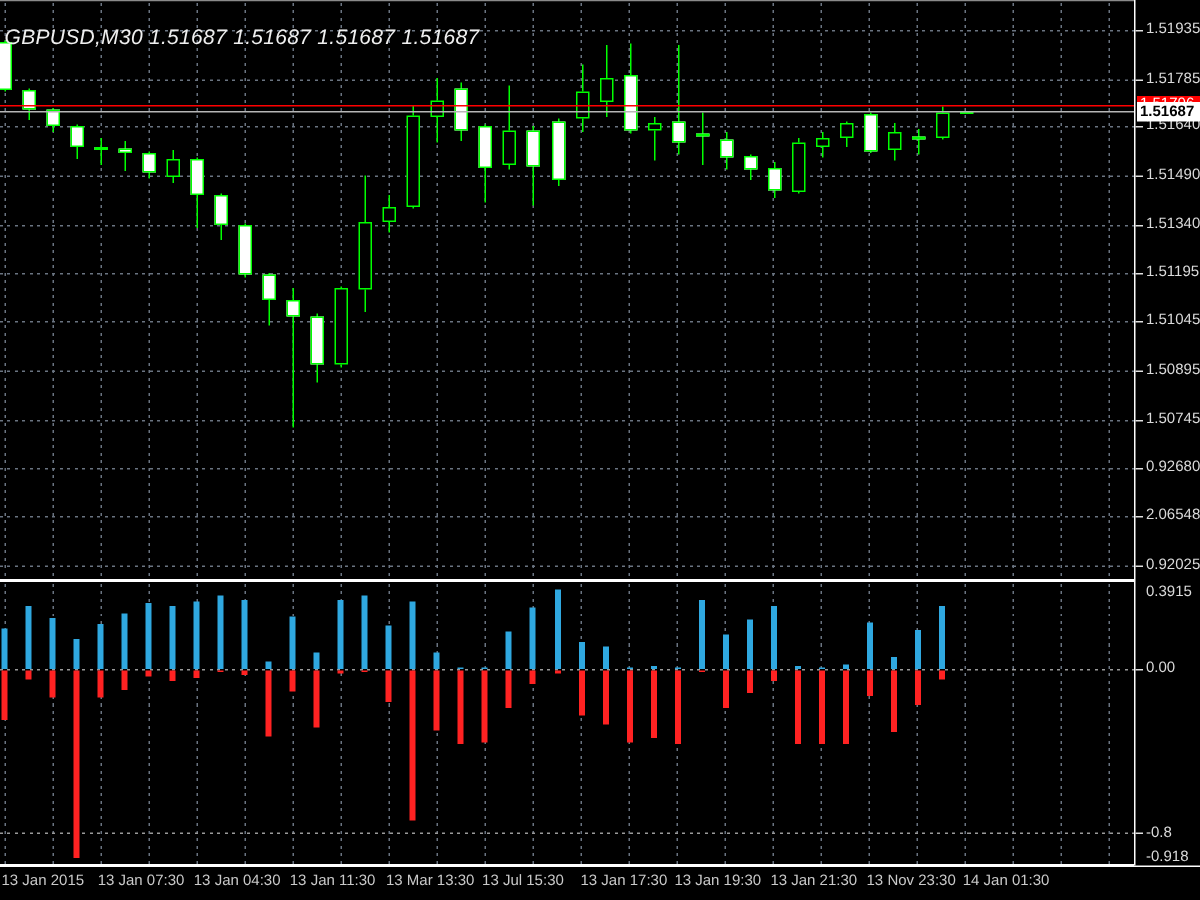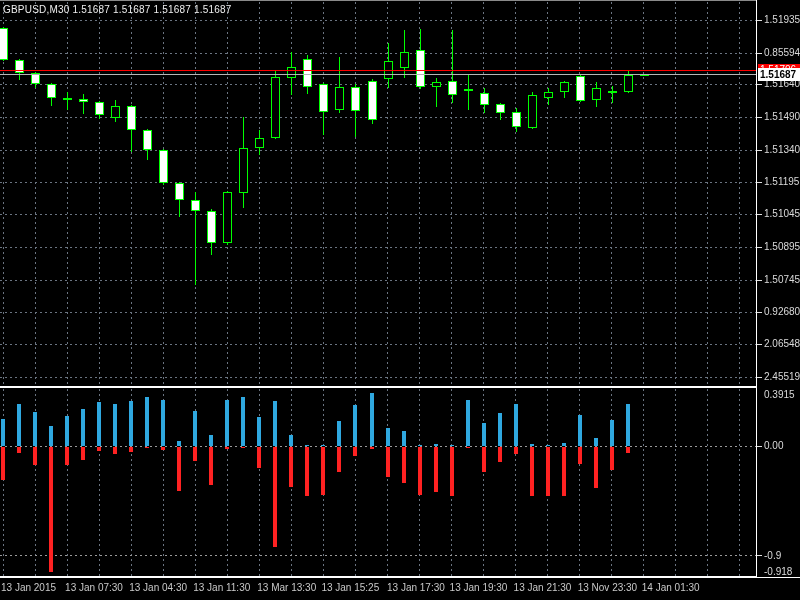--- a/index.html
+++ b/index.html
@@ -8,22 +8,22 @@
   .topline{position:absolute;left:0;top:0;width:800px;height:1px;background:#8a8a8a;}
   .panel{position:absolute;left:0;background:#000;}
   .panel-main{top:1px;width:756px;height:385px;}
   .panel-ind{top:389px;width:756px;height:187px;}
   .sep{position:absolute;left:0;width:800px;height:2px;background:#ffffff;}
   .sep-mid{top:386px;}
   .sep-bot{top:576px;}
   .axis-right{position:absolute;left:756px;top:0;width:44px;height:577px;background:#000;
               border-left:1px solid #ffffff;box-sizing:border-box;}
   .time-axis{position:absolute;left:0;top:578px;width:800px;height:22px;background:#000;}
-  .chart-title{position:absolute;left:3px;top:4px;font-size:10px;color:#efefef;
-               letter-spacing:.2px;white-space:nowrap;z-index:30;}
+  .chart-title{position:absolute;left:3px;top:16px;font-size:14px;color:#efefef;
+               letter-spacing:.2px;white-space:nowrap;z-index:30;font-style:italic;}
   .gridv{position:absolute;width:1px;
          background:repeating-linear-gradient(to bottom,#6a7481 0 2px,transparent 2px 5px);}
   .gridh{position:absolute;height:1px;
          background:repeating-linear-gradient(to right,#6a7481 0 2px,transparent 2px 5px);}
   .levelline{position:absolute;height:1px;
          background:repeating-linear-gradient(to right,#9a9a9a 0 2px,transparent 2px 5px);}
   .wick{position:absolute;width:1px;background:#00ff00;}
   .body{position:absolute;width:9px;border:1px solid #00ff00;box-sizing:border-box;}
   .hbar{position:absolute;width:4px;}
   .askline{position:absolute;left:0;width:756px;height:1px;background:#ff0000;z-index:5;}
@@ -277,56 +277,56 @@
   <div class="chart-title">GBPUSD,M30  1.51687 1.51687 1.51687 1.51687</div>
 
   <div class="sep sep-mid"></div>
   <div class="sep sep-bot"></div>
 
   <div class="axis-right" id="axis-right">
     <div class="badge badge-ask">1.51706</div>
     <div class="badge badge-bid">1.51687</div>
     <div class="ilabel" style="top:389px;">0.3915</div>
     <div class="ilabel" style="top:440px;">0.00</div>
-    <div class="ilabel" style="top:550px;">-0.9</div>
+    <div class="ilabel" style="top:550px;">-0.8</div>
     <div class="ilabel" style="top:566px;">-0.918</div>
     <div class="ptick" style="top:446px;"></div>
     <div class="ptick" style="top:555px;"></div>
   <div class="ptick" style="top: 20px;"></div>
       <div class="plabel" style="top: 14px;">1.51935</div>
       <div class="ptick" style="top: 52.8px;"></div>
-      <div class="plabel" style="top: 46.8px;">0.85594</div>
+      <div class="plabel" style="top: 46.8px;">1.51785</div>
       <div class="ptick" style="top: 84.4px;"></div>
       <div class="plabel" style="top: 78.4px;">1.51640</div>
       <div class="ptick" style="top: 117.2px;"></div>
       <div class="plabel" style="top: 111.2px;">1.51490</div>
       <div class="ptick" style="top: 149.9px;"></div>
       <div class="plabel" style="top: 143.9px;">1.51340</div>
       <div class="ptick" style="top: 181.6px;"></div>
       <div class="plabel" style="top: 175.6px;">1.51195</div>
       <div class="ptick" style="top: 214.3px;"></div>
       <div class="plabel" style="top: 208.3px;">1.51045</div>
       <div class="ptick" style="top: 247.1px;"></div>
       <div class="plabel" style="top: 241.1px;">1.50895</div>
       <div class="ptick" style="top: 279.8px;"></div>
       <div class="plabel" style="top: 273.8px;">1.50745</div>
       <div class="ptick" style="top: 311.5px;"></div>
       <div class="plabel" style="top: 305.5px;">0.92680</div>
       <div class="ptick" style="top: 344.2px;"></div>
       <div class="plabel" style="top: 338.2px;">2.06548</div>
       <div class="ptick" style="top: 377px;"></div>
-      <div class="plabel" style="top: 371px;">2.45519</div>
+      <div class="plabel" style="top: 371px;">0.92025</div>
     </div>
 
   <div class="time-axis" id="time-axis">
       <div class="tlabel" style="left: 1px;">13 Jan 2015</div>
       <div class="tlabel" style="left: 65.1px;">13 Jan 07:30</div>
       <div class="tlabel" style="left: 129.2px;">13 Jan 04:30</div>
       <div class="tlabel" style="left: 193.2px;">13 Jan 11:30</div>
       <div class="tlabel" style="left: 257.3px;">13 Mar 13:30</div>
-      <div class="tlabel" style="left: 321.4px;">13 Jan 15:25</div>
+      <div class="tlabel" style="left: 321.4px;">13 Jul 15:30</div>
       <div class="tlabel" style="left: 387px; text-align: center;">13 Jan 17:30</div>
       <div class="tlabel" style="left: 449.6px;">13 Jan 19:30</div>
       <div class="tlabel" style="left: 513.6px;">13 Jan 21:30</div>
       <div class="tlabel" style="left: 577.7px;">13 Nov 23:30</div>
       <div class="tlabel" style="left: 641.8px;">14 Jan 01:30</div>
     </div>
 </div>
 
 </body></html>

